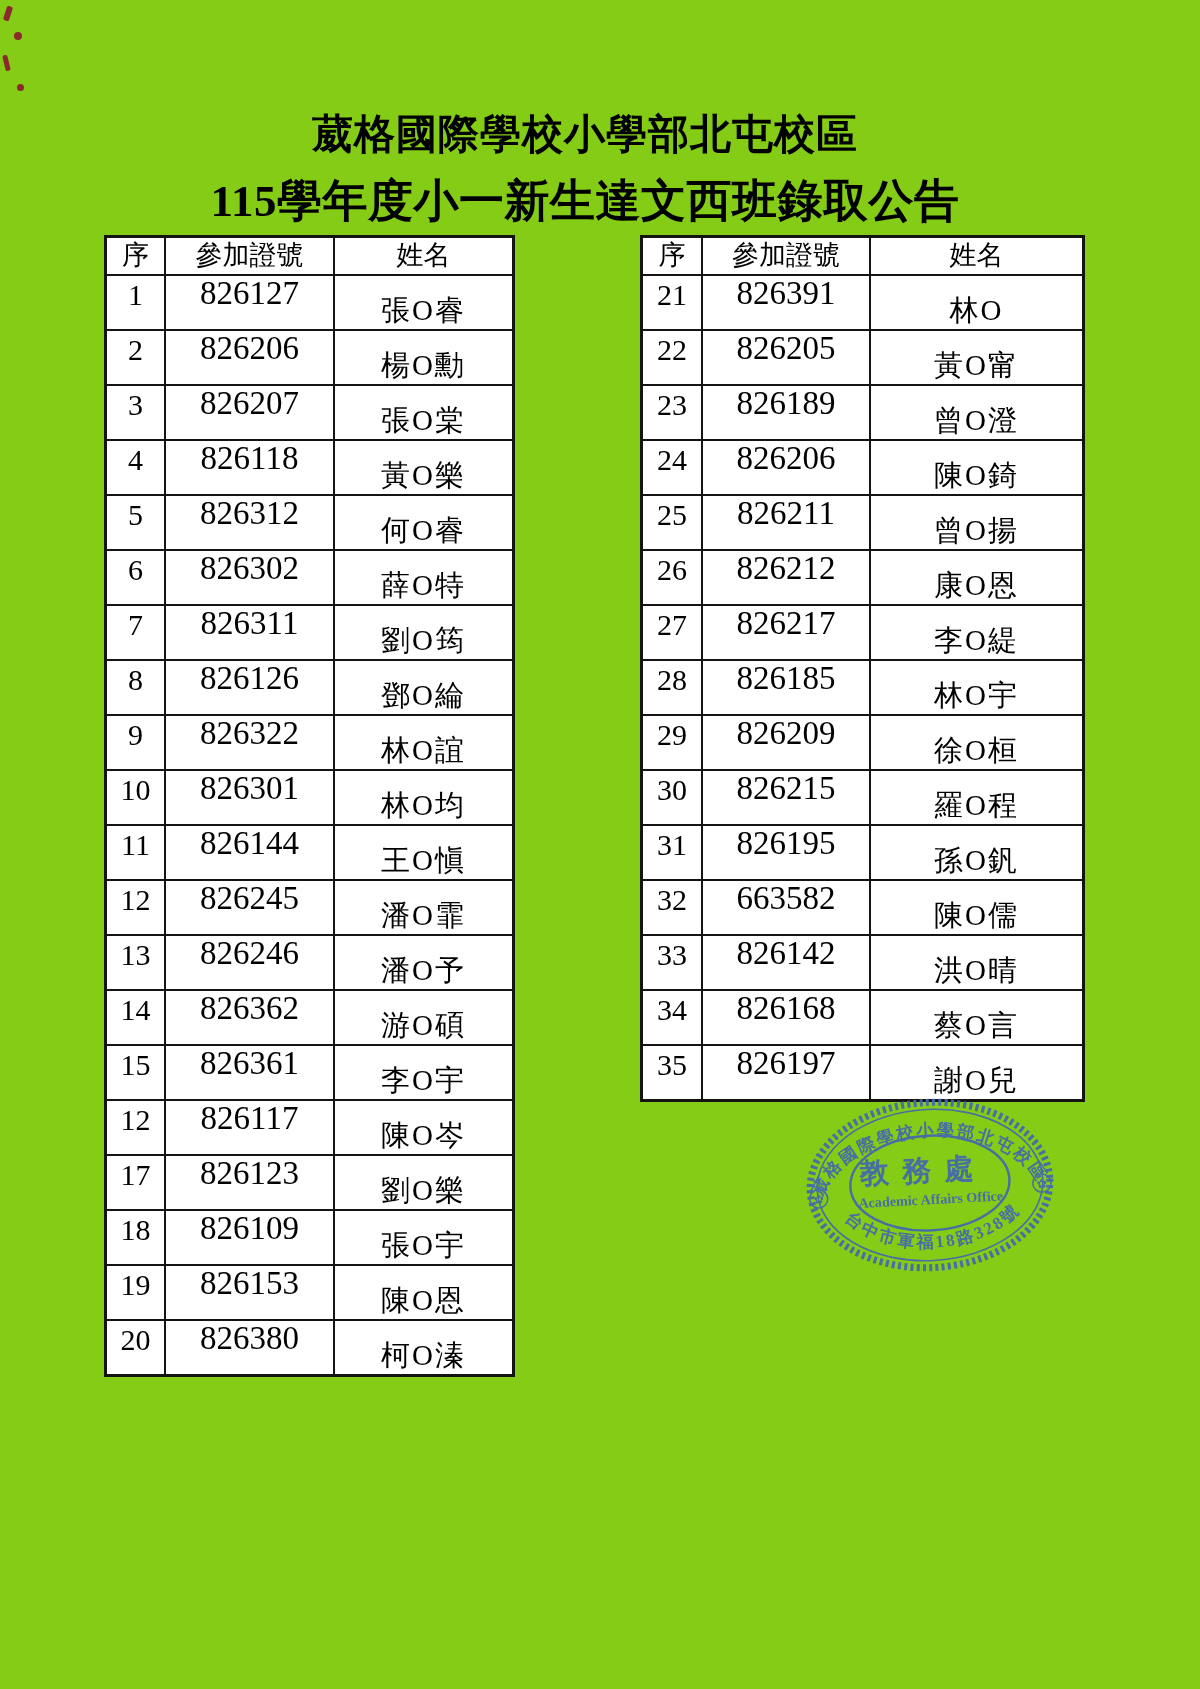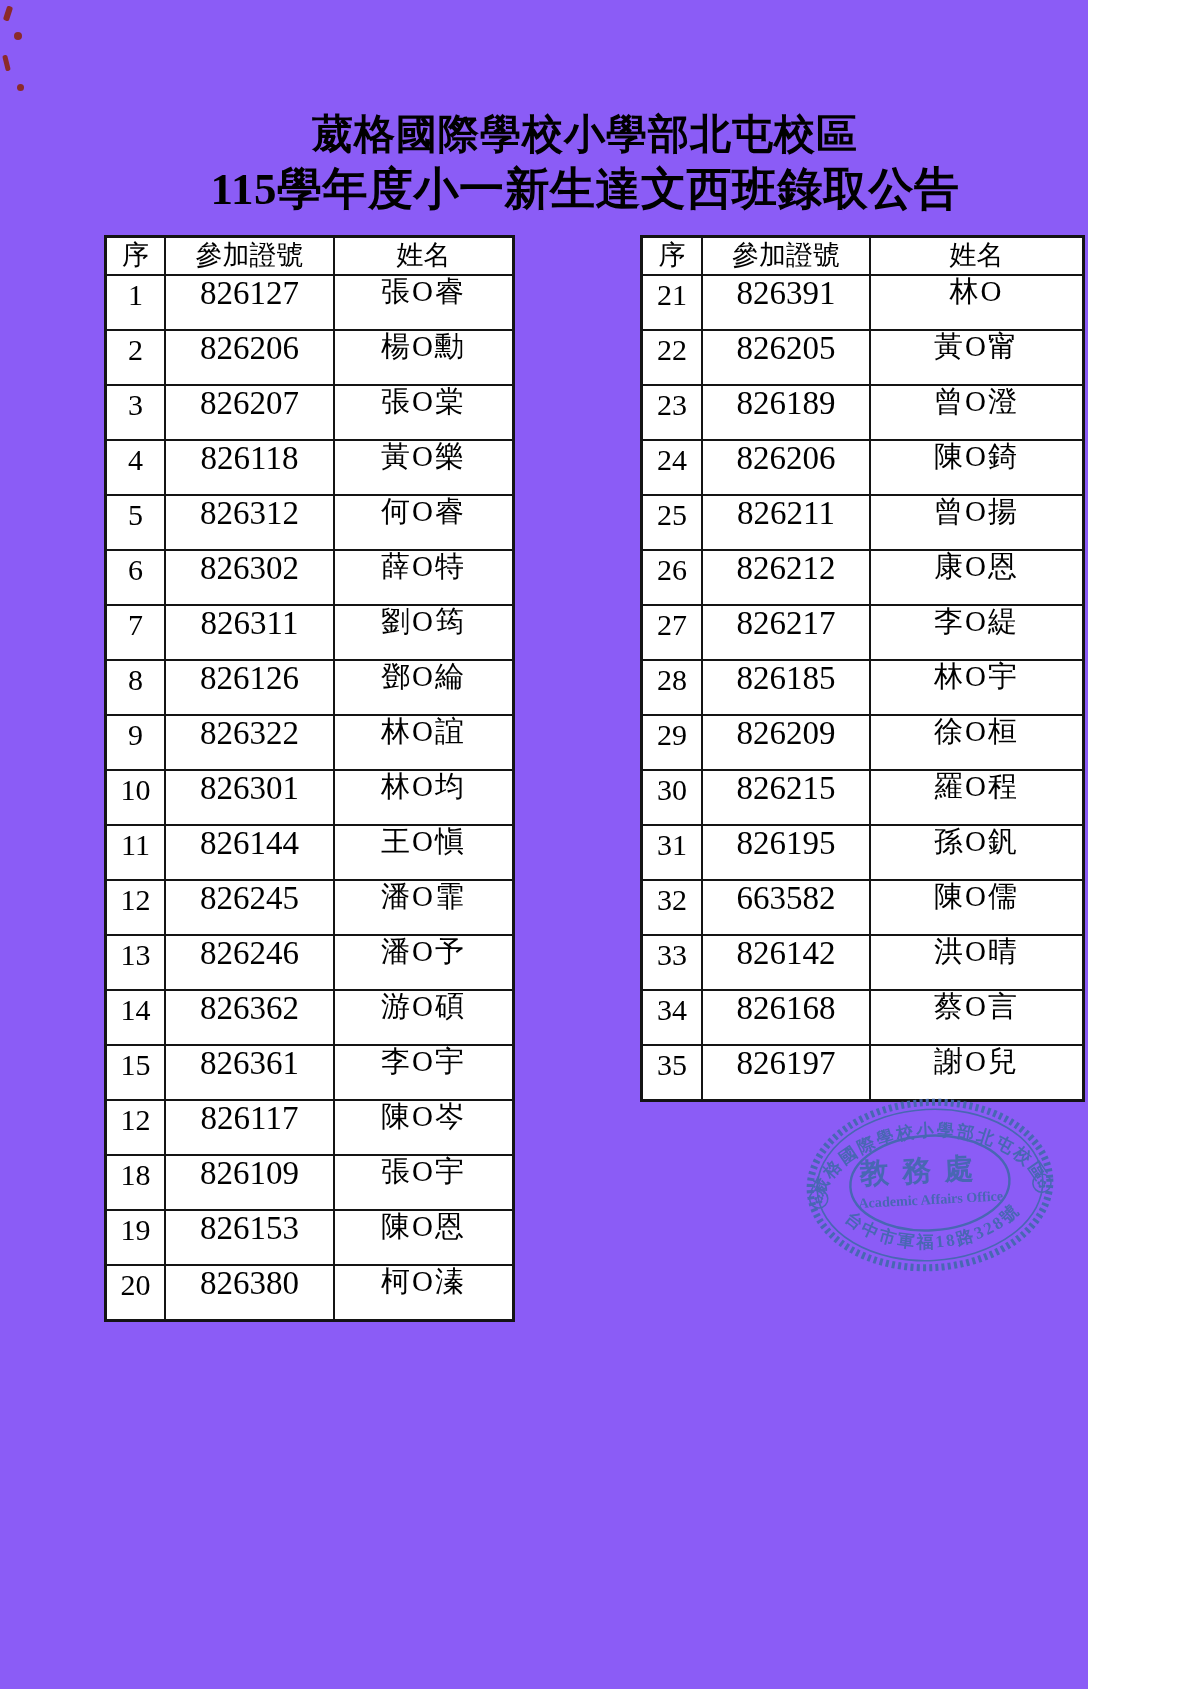--- a/index.html
+++ b/index.html
@@ -1,37 +1,37 @@
 <!DOCTYPE html>
 <html><head>
 <meta charset="utf-8">
 <style>
   html,body{margin:0;padding:0;background:#ffffff;}
   .page{
-    position:relative;width:1088px;height:1689px;background:#8b5cf6;overflow:hidden;
+    position:relative;width:1200px;height:1689px;background:#84cc16;overflow:hidden;
     font-family:"Liberation Serif","DejaVu Serif",serif;color:#000;
   }
   
   .title{position:absolute;top:112px;left:0;width:1170px;text-align:center;line-height:1.1;}
   .title .t1{font-size:41px;font-weight:bold;letter-spacing:1px;}
-  .title .t2{font-size:45px;font-weight:bold;margin-top:8px;letter-spacing:0.5px;}
+  .title .t2{font-size:45px;font-weight:bold;margin-top:20px;letter-spacing:0.5px;}
   
   table.roster{
     position:absolute;border-collapse:collapse;table-layout:fixed;
     border:3px solid #141414;background:#fff;
   }
   table.roster.left{left:104px;top:235px;width:399px;}
   table.roster.right{left:640px;top:235px;width:435px;}
   table.roster th,table.roster td{border:2px solid #141414;text-align:center;overflow:hidden;}
   table.roster thead tr{height:38px;}
   table.roster tbody tr{height:51px;}
   table.roster th{font-size:27px;font-weight:normal;line-height:1;}
   td.c-no{vertical-align:top;padding-top:3px;font-size:30px;line-height:1.05;}
   td.c-cert{vertical-align:bottom;padding-bottom:19px;font-size:33px;line-height:1;}
-  td.c-name{vertical-align:top;padding-top:0;font-size:29px;line-height:1.05;letter-spacing:2px;}
+  td.c-name{vertical-align:top;padding-top:19px;font-size:29px;line-height:1.05;letter-spacing:2px;}
   .left  th.c-no{width:55px;}  .left  th.c-cert{width:165px;} .left  th.c-name{width:175px;}
   .right th.c-no{width:56px;}  .right th.c-cert{width:164px;} .right th.c-name{width:209px;}
   
   .stamp{position:absolute;left:801px;top:1091px;width:258px;height:188px;opacity:0.93;}
   .stamp text{fill:#4468af;}
   .st-arc{font-size:17px;letter-spacing:2.5px;font-weight:bold;}
   .st-center{font-size:29px;letter-spacing:13px;font-weight:bold;}
   .st-en{font-size:14px;font-weight:bold;}
   .st-flower{font-size:12px;}
   
@@ -137,20 +137,25 @@
         </tr>
         <tr>
           <td class="c-no">15</td>
           <td class="c-cert">826361</td>
           <td class="c-name">李O宇</td>
         </tr>
         <tr>
           <td class="c-no">12</td>
           <td class="c-cert">826117</td>
           <td class="c-name">陳O岑</td>
+        </tr>
+        <tr>
+          <td class="c-no">17</td>
+          <td class="c-cert">826123</td>
+          <td class="c-name">劉O樂</td>
         </tr>
         <tr>
           <td class="c-no">18</td>
           <td class="c-cert">826109</td>
           <td class="c-name">張O宇</td>
         </tr>
         <tr>
           <td class="c-no">19</td>
           <td class="c-cert">826153</td>
           <td class="c-name">陳O恩</td>

